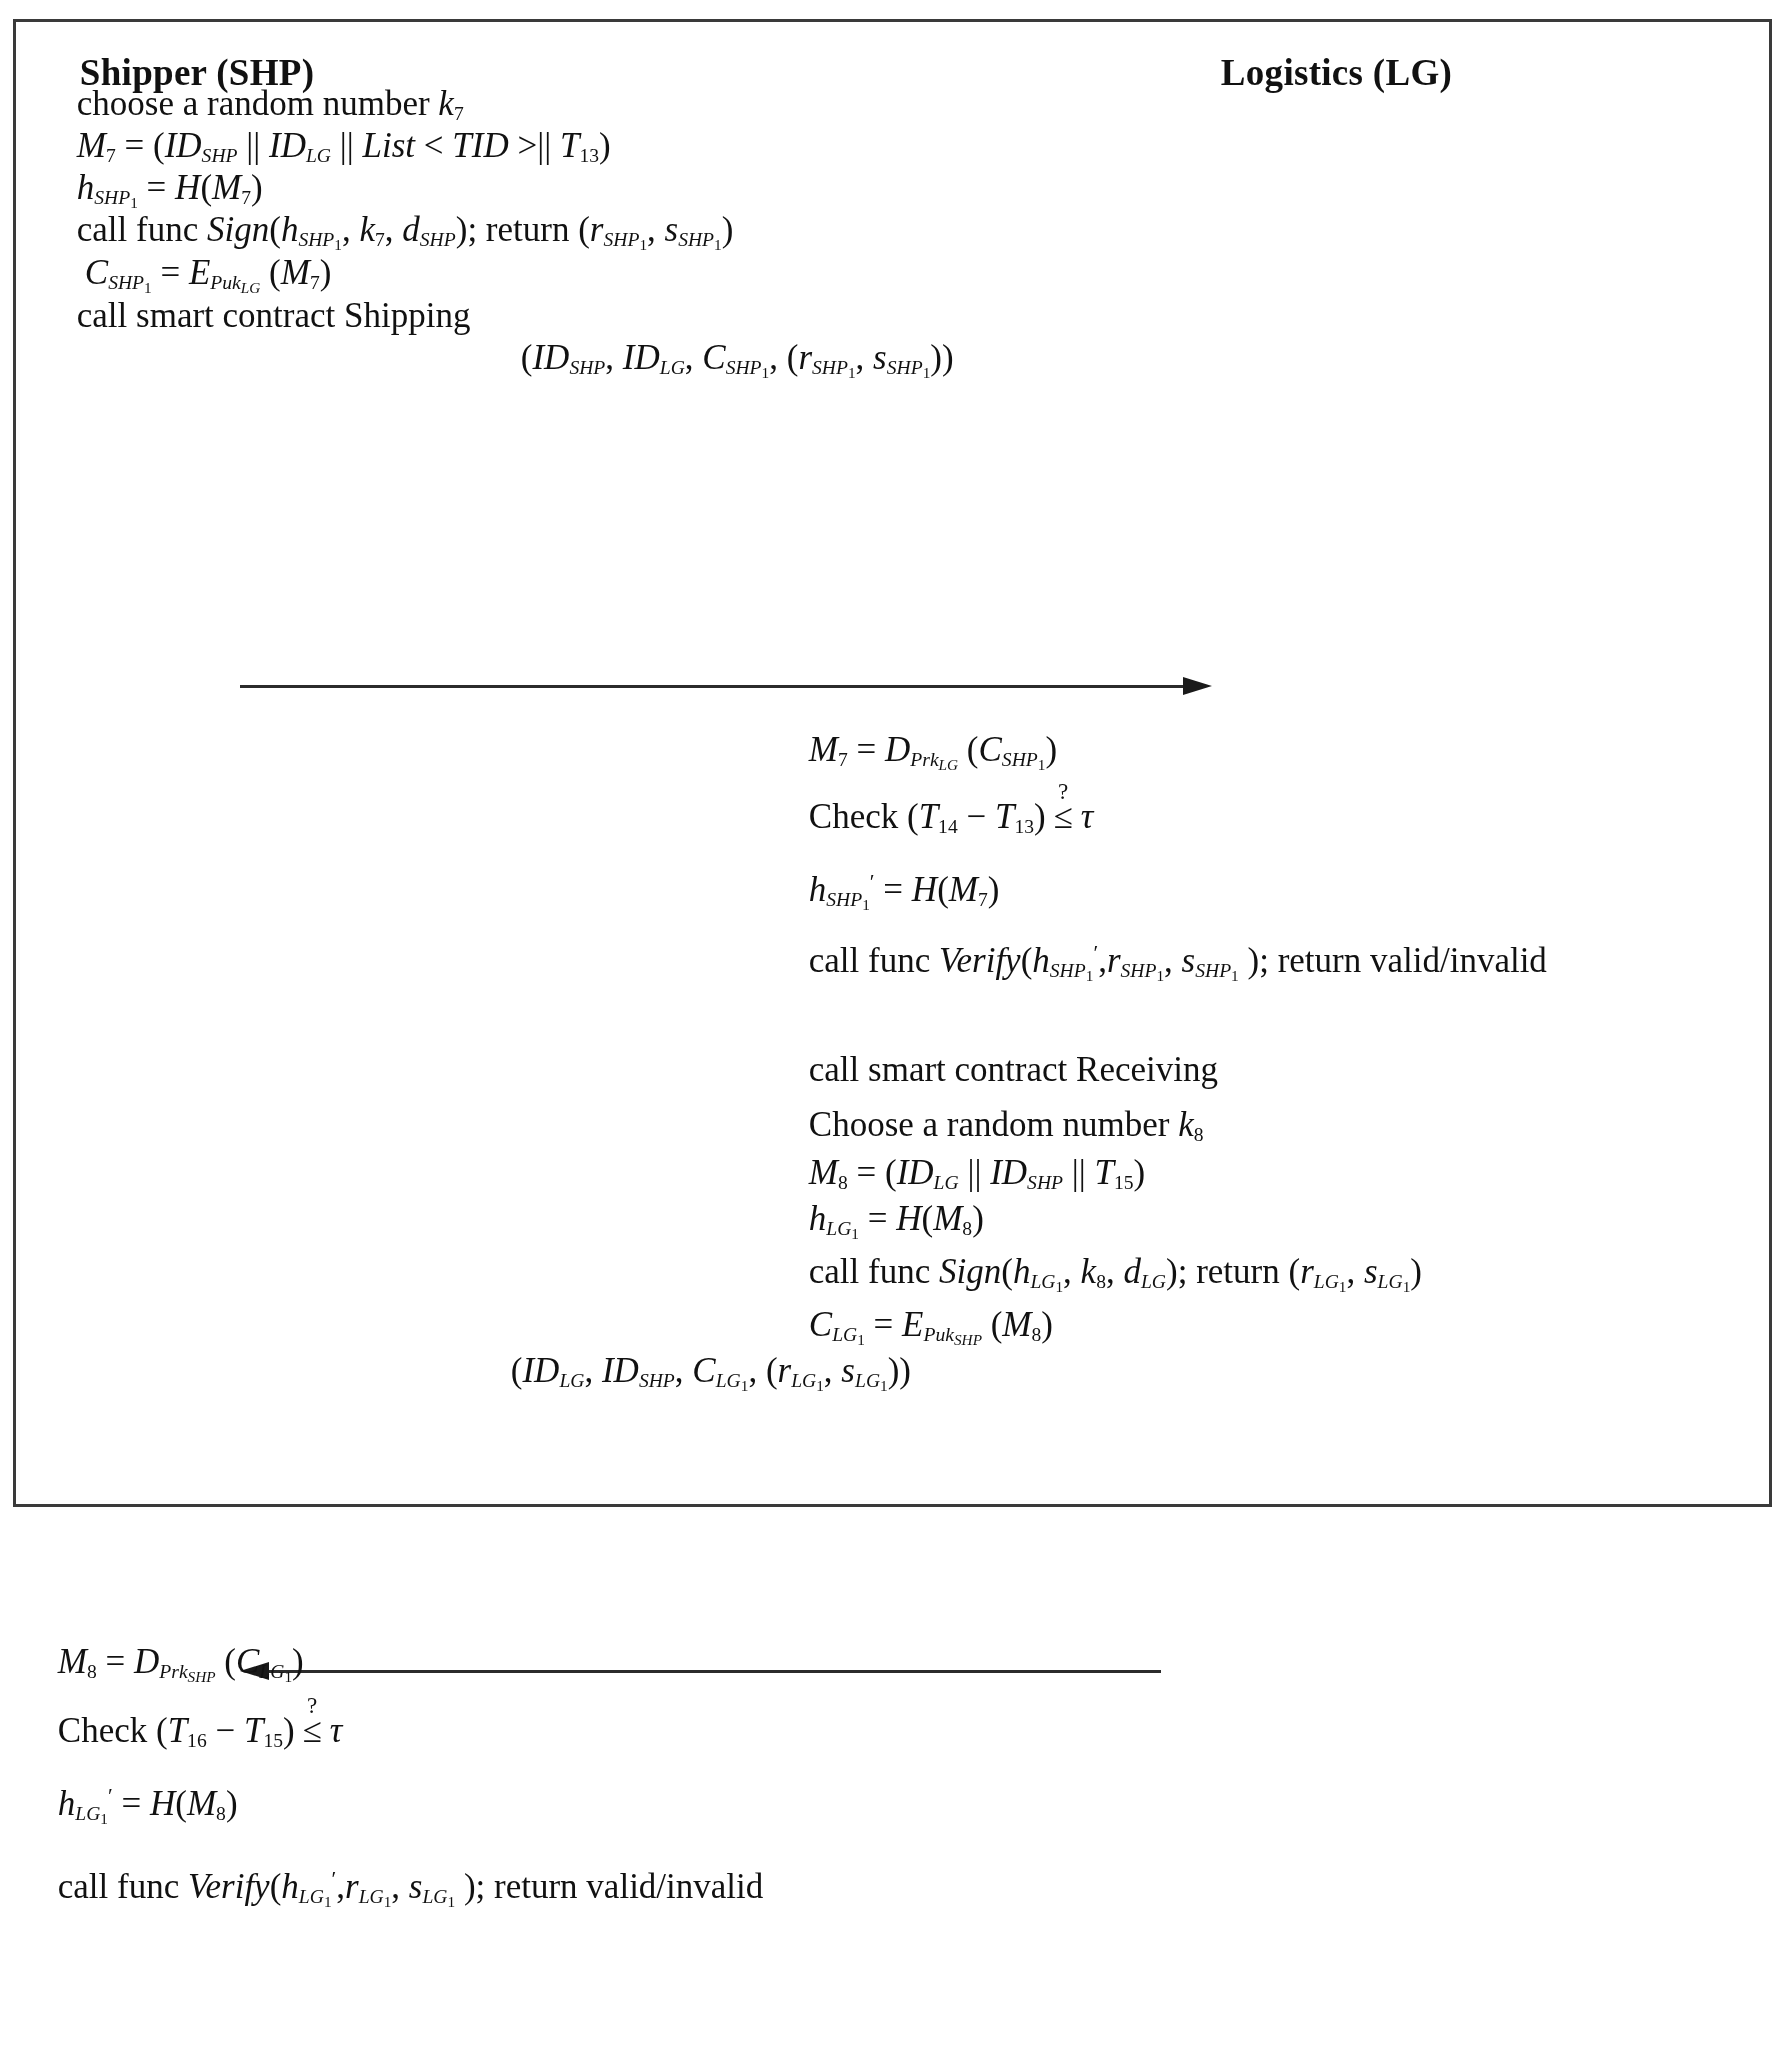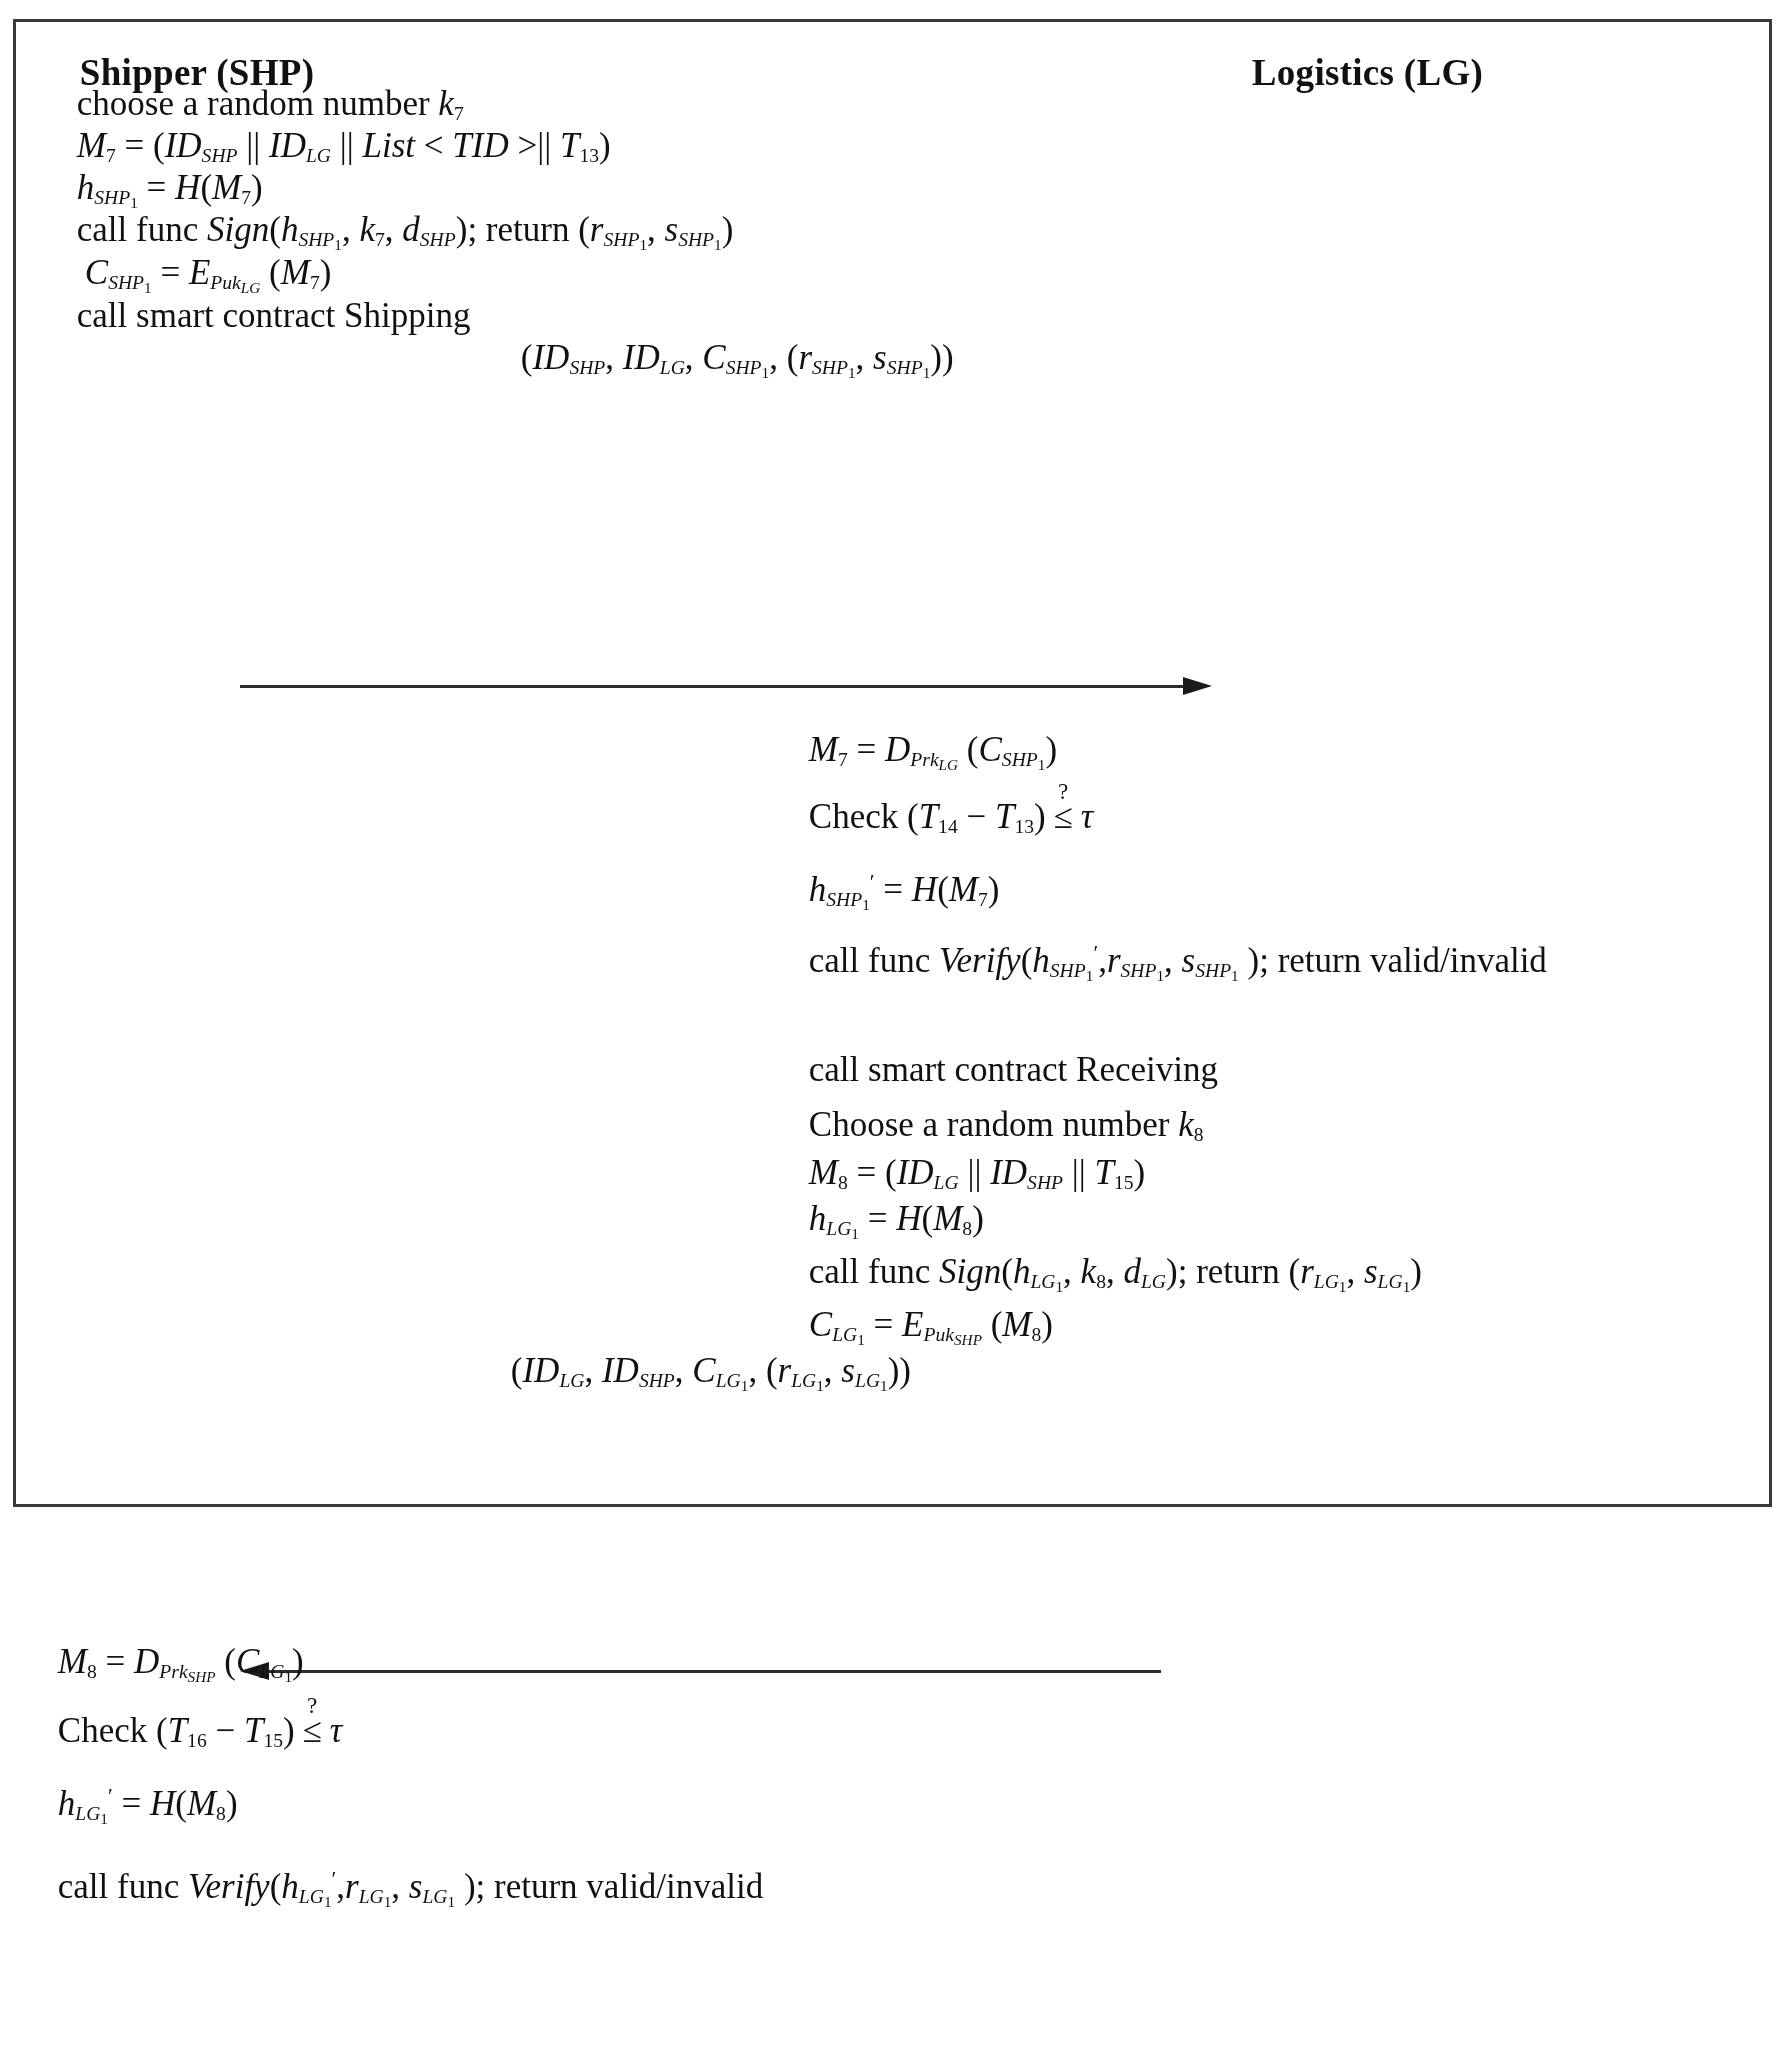--- a/index.html
+++ b/index.html
@@ -34,21 +34,21 @@
 
   
   .hdr {
     position: absolute;
     font-weight: bold;
     font-size: 37px;
     letter-spacing: 0.3px;
     white-space: nowrap;
   }
   .hdr-shp { left: 64px; top: 29px; }
-  .hdr-lg  { left: 1236px; top: 29px; }
+  .hdr-lg  { left: 1205px; top: 29px; }
 
   
   .line {
     position: absolute;
     font-size: 35px;
     line-height: 1.0;
     white-space: nowrap;
   }
   .left-col  { left: 61px; }
   .right-col { left: 793px; }

